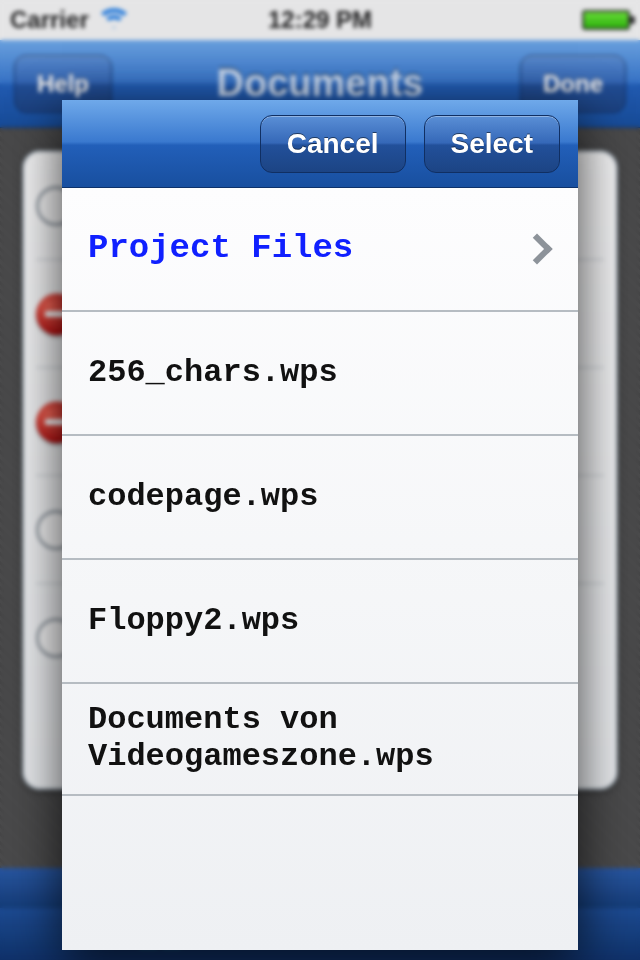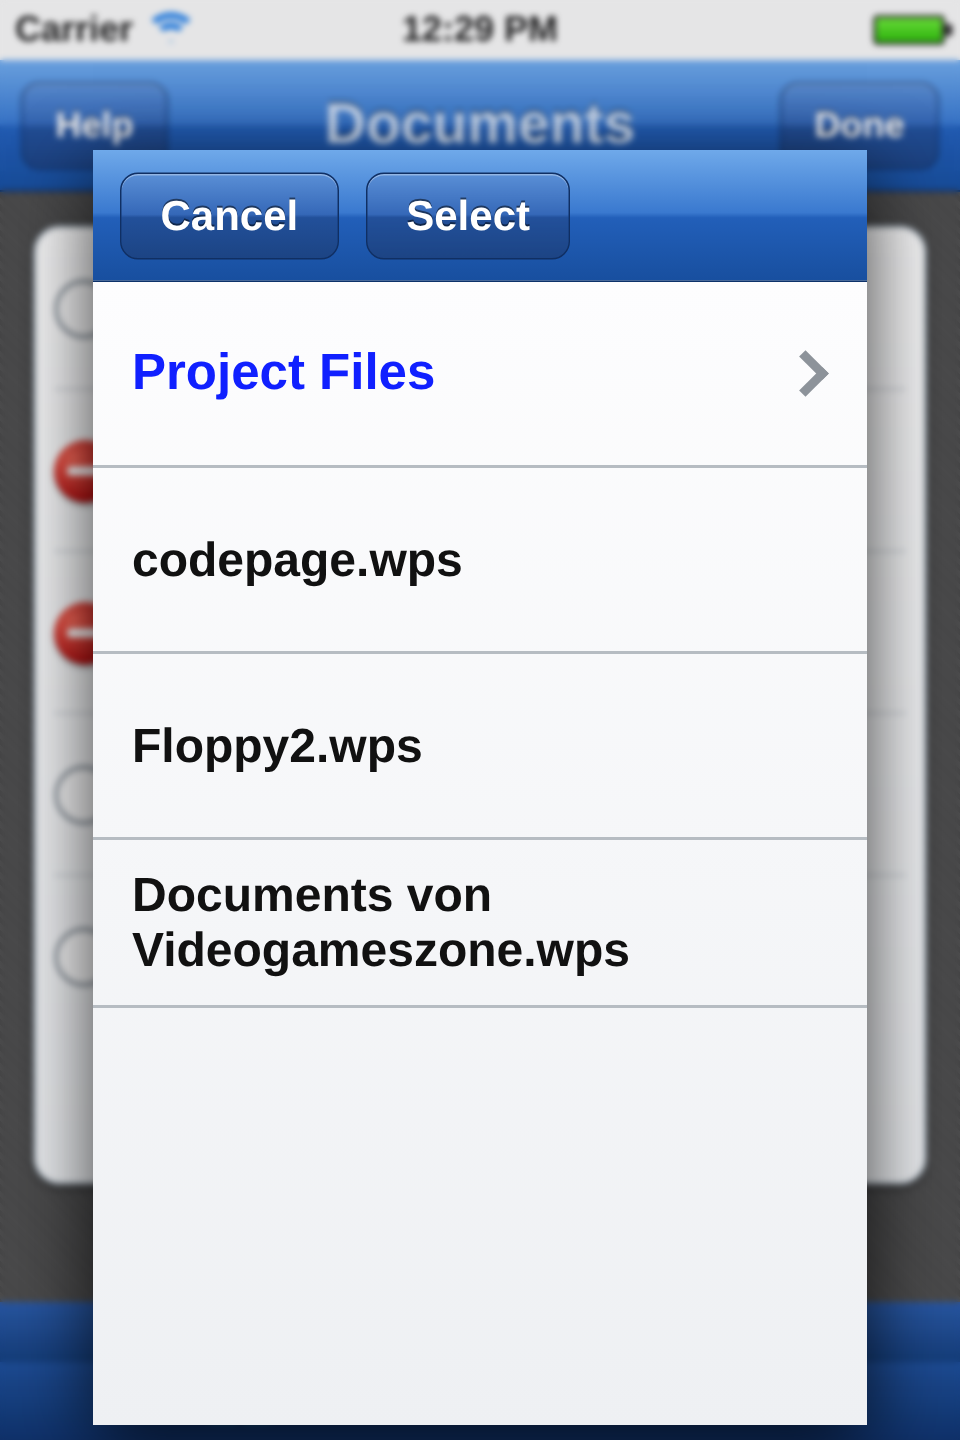--- a/index.html
+++ b/index.html
@@ -126,41 +126,41 @@
   .popover {
     position:absolute; left:62px; right:62px; top:100px; bottom:10px;
     background:#f4f5f7;
     box-shadow:0 14px 48px rgba(0,0,0,.75);
     display:flex; flex-direction:column;
     overflow:hidden;
   }
   .pop-header {
     height:88px;
     background:linear-gradient(to bottom,#6fa9ea 0%,#3a79cf 48%,#225fb9 52%,#184f9f 100%);
-    display:flex; align-items:center; gap:18px;
+    display:flex; align-items:center; justify-content:flex-end; gap:18px;
     padding:0 18px;
     border-bottom:1px solid #0d326a;
   }
   .pop-btn {
     height:58px; padding:0 26px; font-size:28px; font-weight:700; color:#fff;
     background:linear-gradient(to bottom,#5a8fd6 0%,#3568b8 48%,#22509a 52%,#1c4484 100%);
     border:1px solid #102f63; border-radius:12px;
     box-shadow:inset 0 1px 0 rgba(255,255,255,.35);
     text-shadow:0 -1px 0 rgba(0,0,0,.5);
     display:flex; align-items:center;
   }
   .pop-list {
     flex:1; overflow:hidden;
     background:linear-gradient(#fdfdfe,#eef0f3);
   }
   .pop-row {
     min-height:124px; display:flex; align-items:center;
     padding:18px 26px;
     border-bottom:2px solid #b6bcc2;
-    font-size:32px; font-weight:800; color:#111;
+    font-size:32px; font-weight:800; color:#111;font-family:Liberation Mono, monospace;
   }
   .pop-row.small { min-height:110px; }
   .pop-row .label { flex:1; line-height:1.15; word-break:break-word; }
   .pop-row.folder .label { color:#1020ff; font-size:34px; }
   .chevron {
     width:22px; height:22px;
     border-top:6px solid #8d939a;
     border-right:6px solid #8d939a;
     transform:rotate(45deg);
     margin-right:4px;
@@ -236,20 +236,23 @@
   <div class="pop-header">
     <div class="pop-btn">Cancel</div>
     <div class="pop-btn">Select</div>
   </div>
   <div class="pop-list">
     <div class="pop-row folder">
       <div class="label">Project Files</div>
       <div class="chevron"></div>
     </div>
     <div class="pop-row">
+      <div class="label">256_chars.wps</div>
+    </div>
+    <div class="pop-row">
       <div class="label">codepage.wps</div>
     </div>
     <div class="pop-row">
       <div class="label">Floppy2.wps</div>
     </div>
     <div class="pop-row small">
       <div class="label">Documents von Videogameszone.wps</div>
     </div>
   </div>
 </div>

